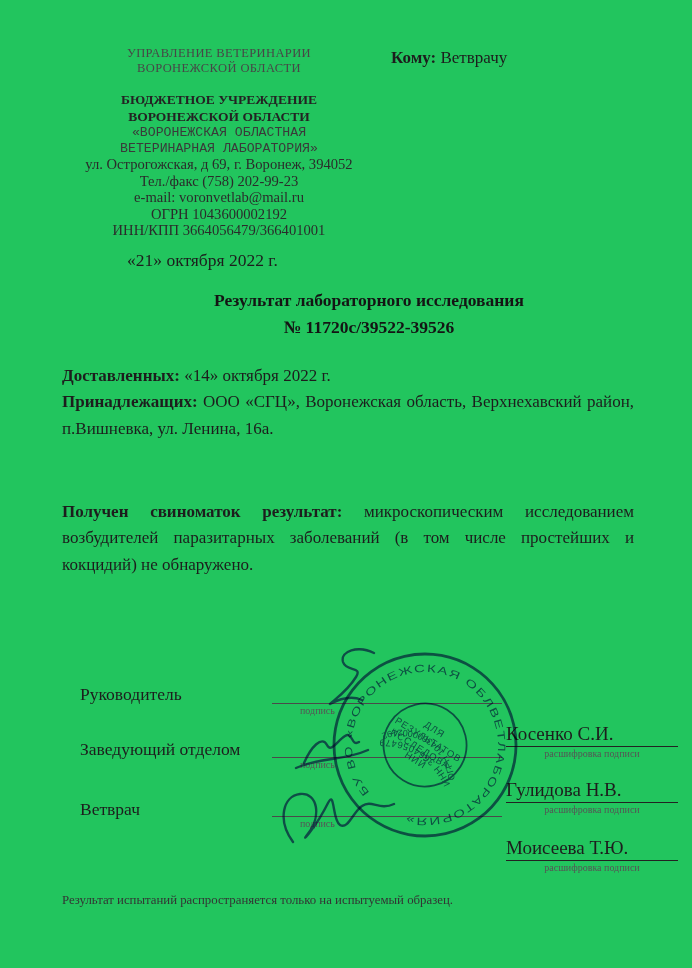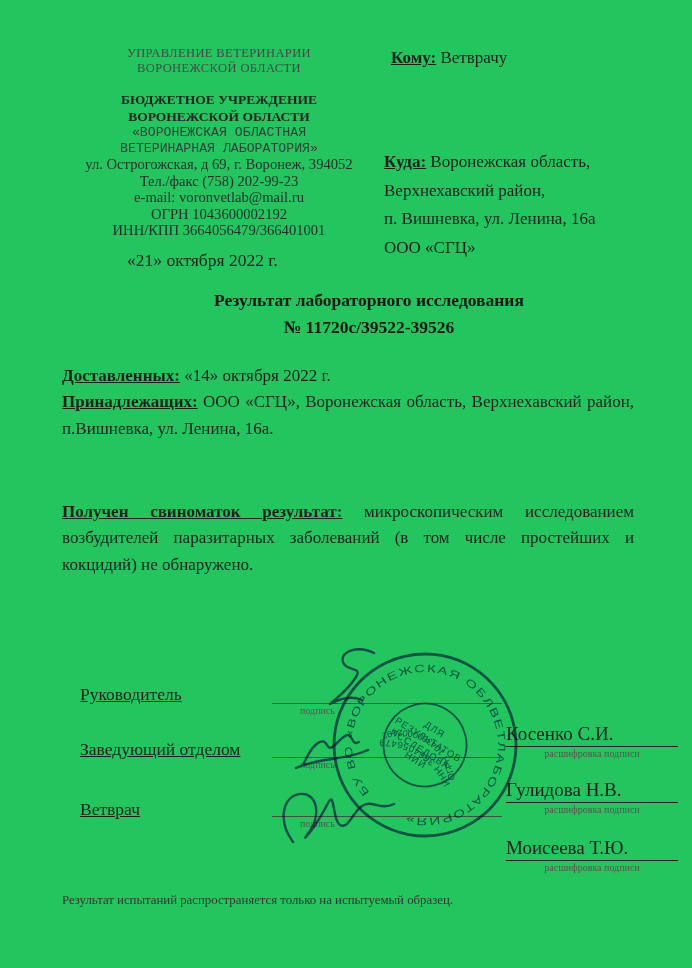--- a/index.html
+++ b/index.html
@@ -14,34 +14,34 @@
   .org{left:58px; top:46px; width:322px; text-align:center; line-height:15px;}
   .oh-sm{font-size:12.5px; letter-spacing:.4px; color:#474747;}
   .oh-gap{height:16px;}
   .oh-bold{font-size:13.5px; font-weight:bold; line-height:16.5px; color:#232323;}
   .oh-med{font-size:13.2px; line-height:15.5px; color:#3a3a3a;font-family:Liberation Mono, monospace;}
   .oh-addr{font-size:14.6px; line-height:16.6px; color:#2b2b2b;}
 
   
   .to{left:391px; top:48px; font-size:17px;}
   .where{left:384px; top:148px; width:290px; font-size:17px; line-height:28.5px;}
-  b.lbl{font-weight:bold;text-decoration:underline;}
+  b.lbl{font-weight:bold;}
 
   .date{left:127px; top:250px; font-size:17.5px;}
 
   .title{left:78px; top:287px; width:582px; text-align:center;
          font-weight:bold; font-size:17.5px; line-height:27px; color:#141414;}
 
   .bodypar{left:62px; width:572px; font-size:17px; line-height:26.4px; text-align:justify;}
   .bodypar p{margin:0;}
   .p1{top:363px;}
   .p2{top:499px;}
 
   
-  .sig-role{left:80px; font-size:17.5px;text-decoration:underline;}
+  .sig-role{left:80px; font-size:17.5px;}
   .sig-line{left:272px; width:230px; border-top:1.2px solid #4a4a4a; height:0;}
   .sig-cap{padding:1px 0 0 28px; font-size:10px; color:#555; line-height:11px;
            font-family:"Liberation Serif",serif;}
   .sig-name{left:506px; width:172px; text-align:left;margin-top:41px;}
   .sig-name .nm{display:block; font-size:19px; border-bottom:1.8px solid #222;
                 padding:0 2px 1px 0; white-space:nowrap;}
   .sig-name .cap{display:block; text-align:center; font-size:10px; color:#555; padding-top:1px;}
 
   .footer{left:62px; top:893px; font-size:12.8px; color:#343434;}
 
@@ -65,26 +65,20 @@
     <div class="oh-addr">ул. Острогожская, д 69, г. Воронеж, 394052</div>
     <div class="oh-addr">Тел./факс  (758) 202-99-23</div>
     <div class="oh-addr">e-mail: voronvetlab@mail.ru</div>
     <div class="oh-addr">ОГРН 1043600002192</div>
     <div class="oh-addr">ИНН/КПП 3664056479/366401001</div>
   </div>
 
   <div class="abs to">
     <b class="lbl">Кому:</b>
     <span>Ветврачу</span>
-  </div>
-  <div class="abs where">
-    <div><b class="lbl">Куда:</b> <span>Воронежская область,</span></div>
-    <div>Верхнехавский район,</div>
-    <div>п. Вишневка, ул. Ленина, 16а</div>
-    <div>ООО «СГЦ»</div>
   </div>
 
   <div class="abs date">«21» октября 2022 г.</div>
 
   <div class="abs title">
     <div>Результат лабораторного исследования</div>
     <div>№ 11720с/39522-39526</div>
   </div>
 
   <div class="abs bodypar p1">

